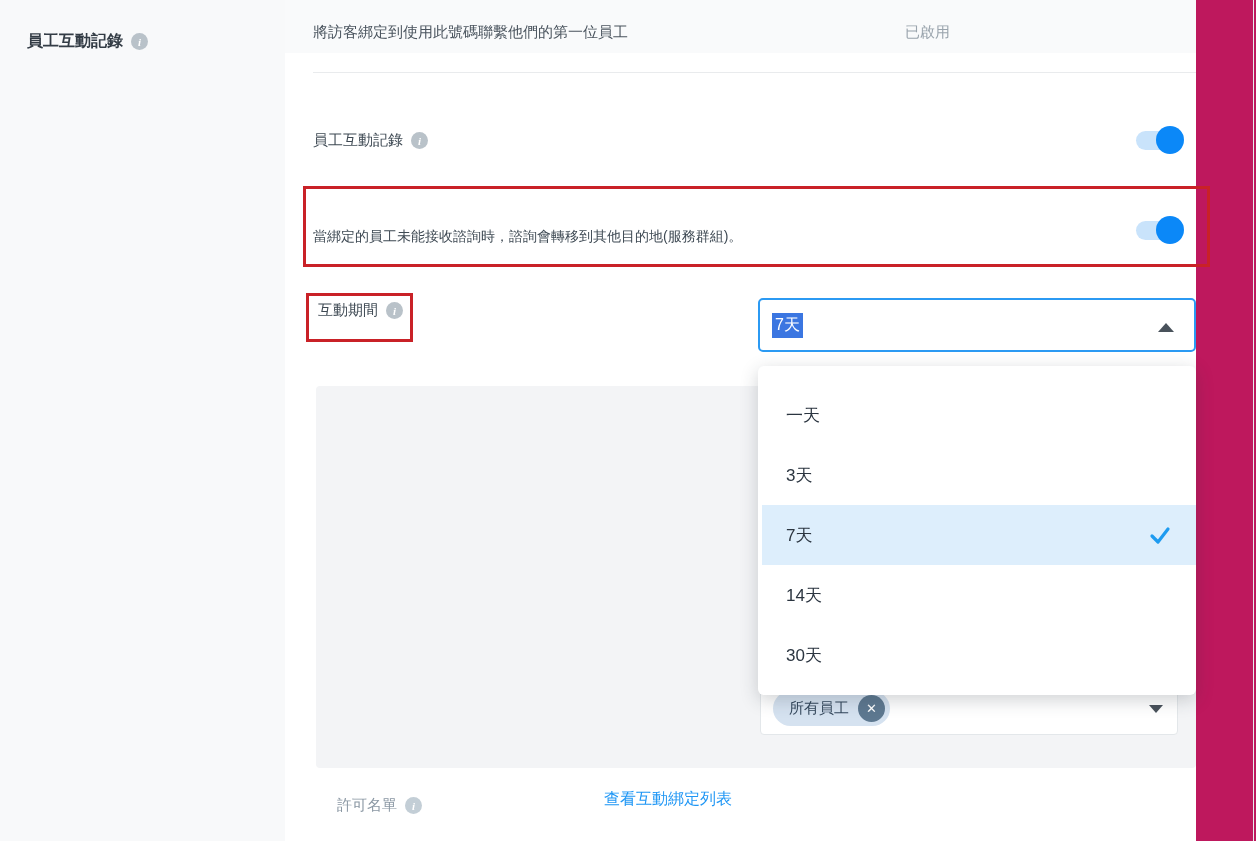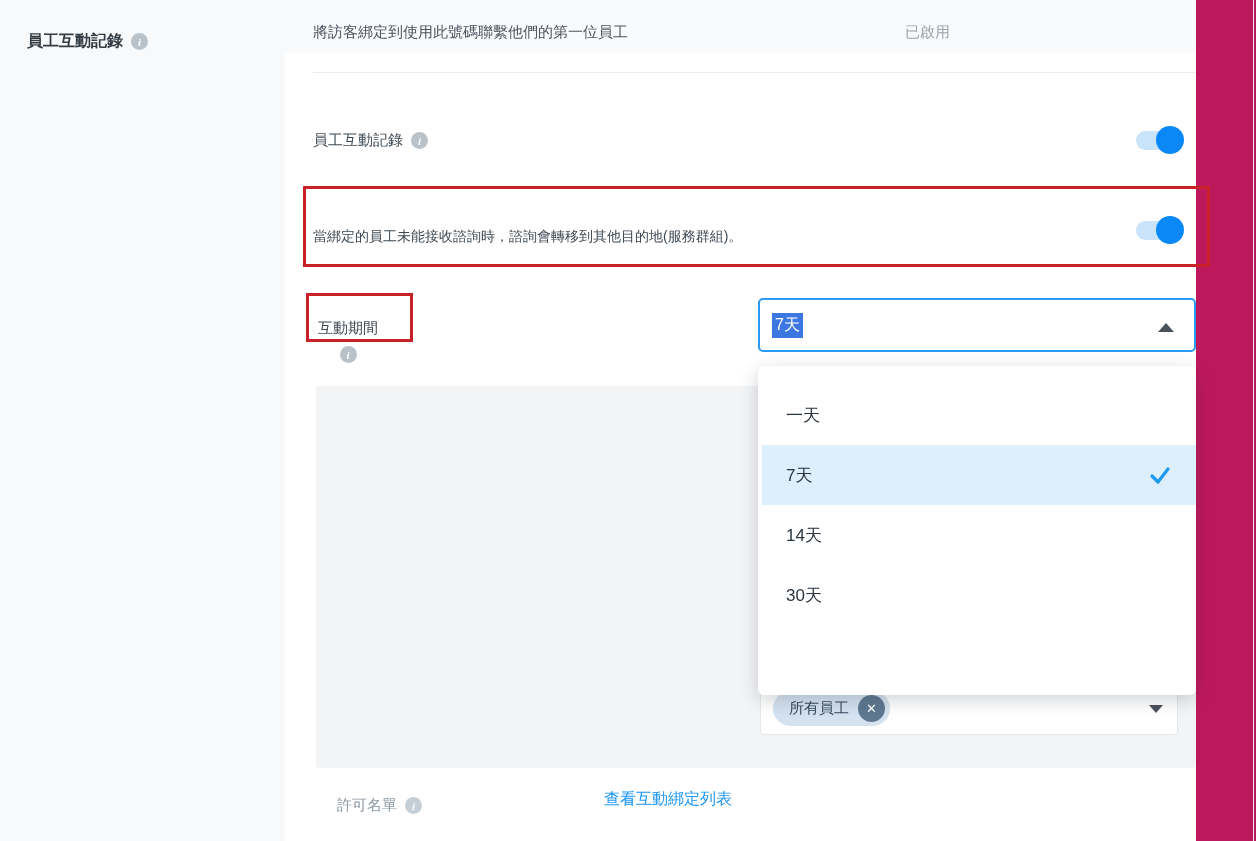--- a/index.html
+++ b/index.html
@@ -32,21 +32,21 @@
   .row2-text { position:absolute; left:28px; top:228px; font-size:14px; color:#3f4a54; }
 
   
   .toggle { position:absolute; width:48px; height:30px; cursor:pointer; }
   .toggle .track { position:absolute; left:0; top:6px; width:44px; height:19px; border-radius:10px; background:#c9e3fb; }
   .toggle .knob  { position:absolute; left:20px; top:1px; width:28px; height:28px; border-radius:50%; background:#0b88f8; }
   .toggle1 { left:851px; top:125px; }
   .toggle2 { left:851px; top:215px; }
 
   
-  .period-label { position:absolute; left:33px; top:319px;flex-direction:column; }
+  .period-label { position:absolute; left:33px; top:301px; }
 
   .select-box { position:absolute; left:473px; top:298px; width:438px; height:54px; background:#ffffff;
                 border:2px solid #2b9af3; border-radius:5px; display:flex; align-items:center; padding:0 22px 0 12px; }
   .select-value { font-size:16px; background:#3b76e1; color:#ffffff; padding:2px 3px; }
   .caret-up { position:absolute; right:20px; top:23px; width:0; height:0;
               border-left:8px solid transparent; border-right:8px solid transparent; border-bottom:9px solid #49525b; }
   .caret-down { width:0; height:0; border-left:7px solid transparent; border-right:7px solid transparent; border-top:8px solid #49525b; }
 
   
   .gray-section { position:absolute; left:31px; top:386px; width:880px; height:382px; background:#f3f4f6; border-radius:4px; }
@@ -141,20 +141,23 @@
     </div>
 
     <a class="footer-link">查看互動綁定列表</a>
 
   </div>
 
   <div class="menu">
     <div class="option">
       <span>一天</span>
     </div>
+    <div class="option">
+      <span>3天</span>
+    </div>
     <div class="option selected">
       <span>7天</span>
       <svg class="check-icon" viewBox="0 0 24 24">
         <polyline points="4,13 10,19 20,6" fill="none" stroke="#1e9bf0" stroke-width="3.2" stroke-linecap="round" stroke-linejoin="round"></polyline>
       </svg>
     </div>
     <div class="option">
       <span>14天</span>
     </div>
     <div class="option">

